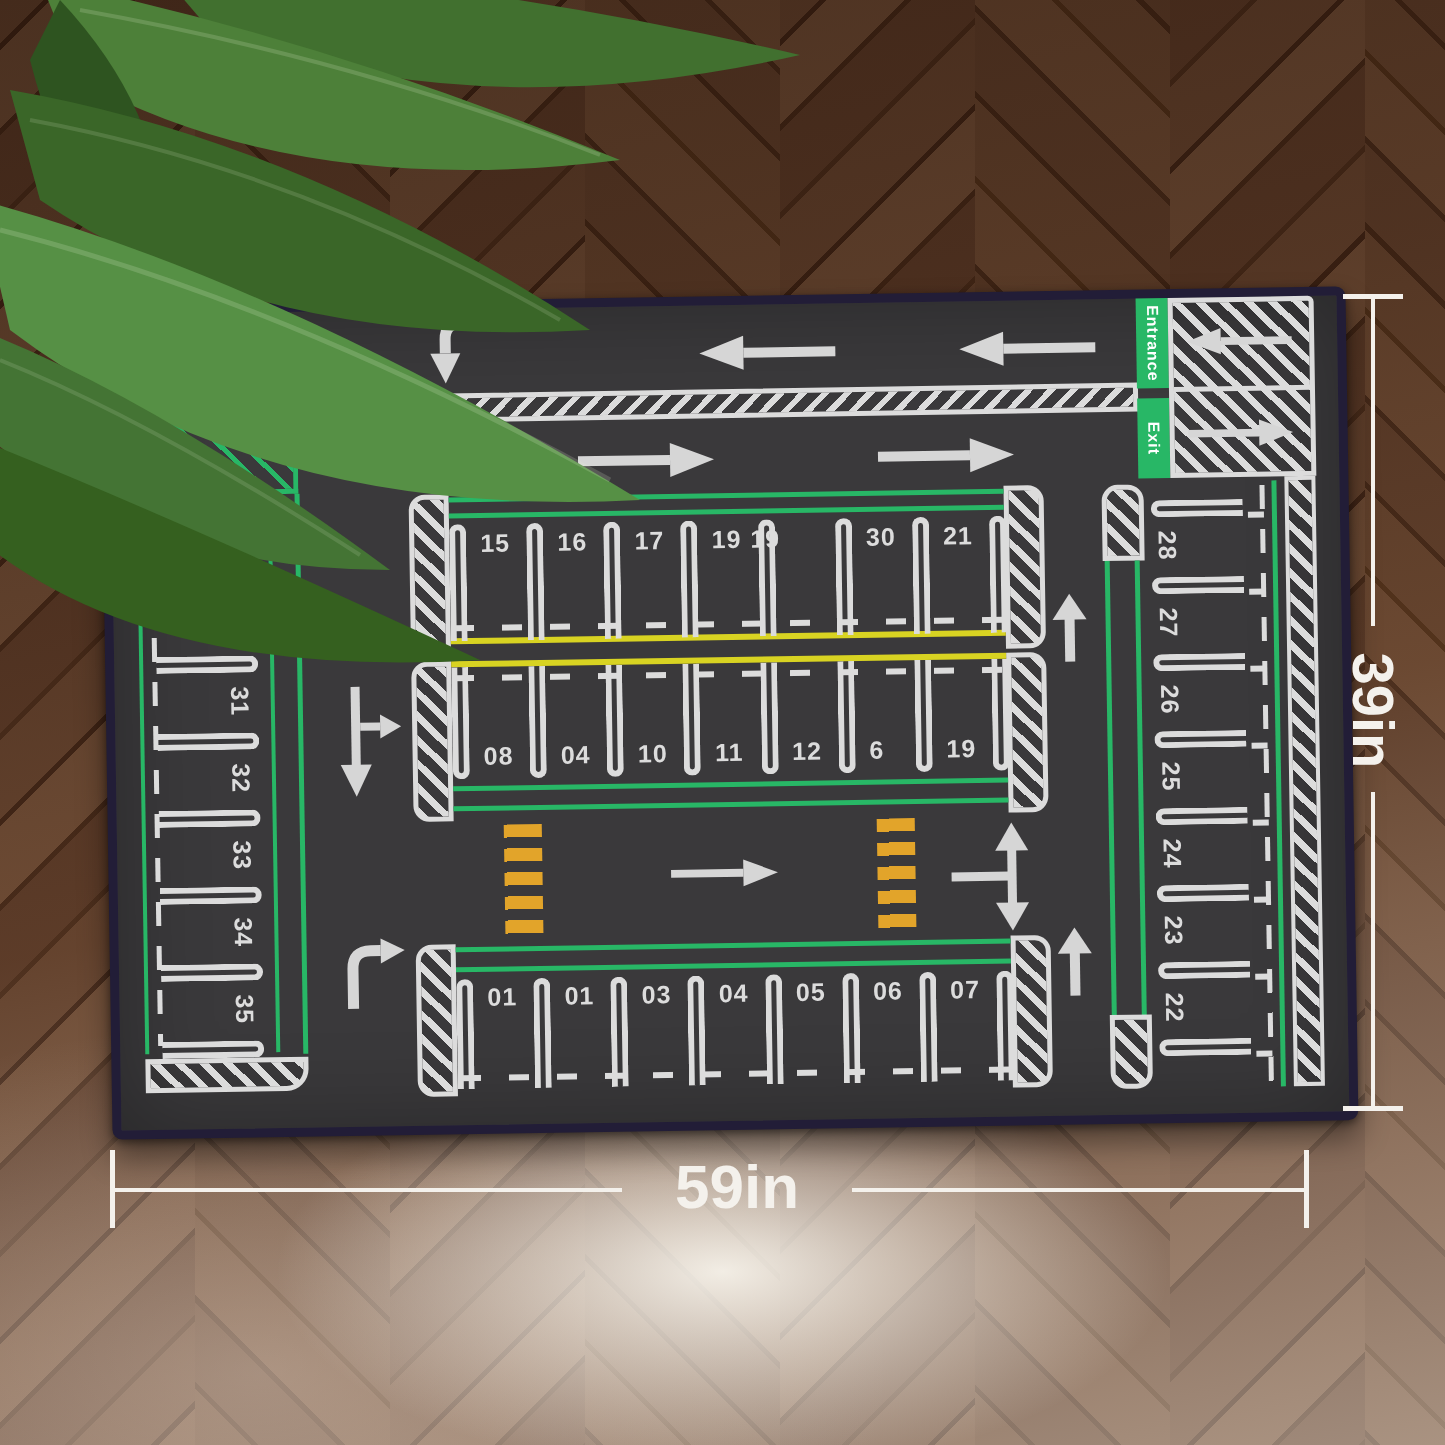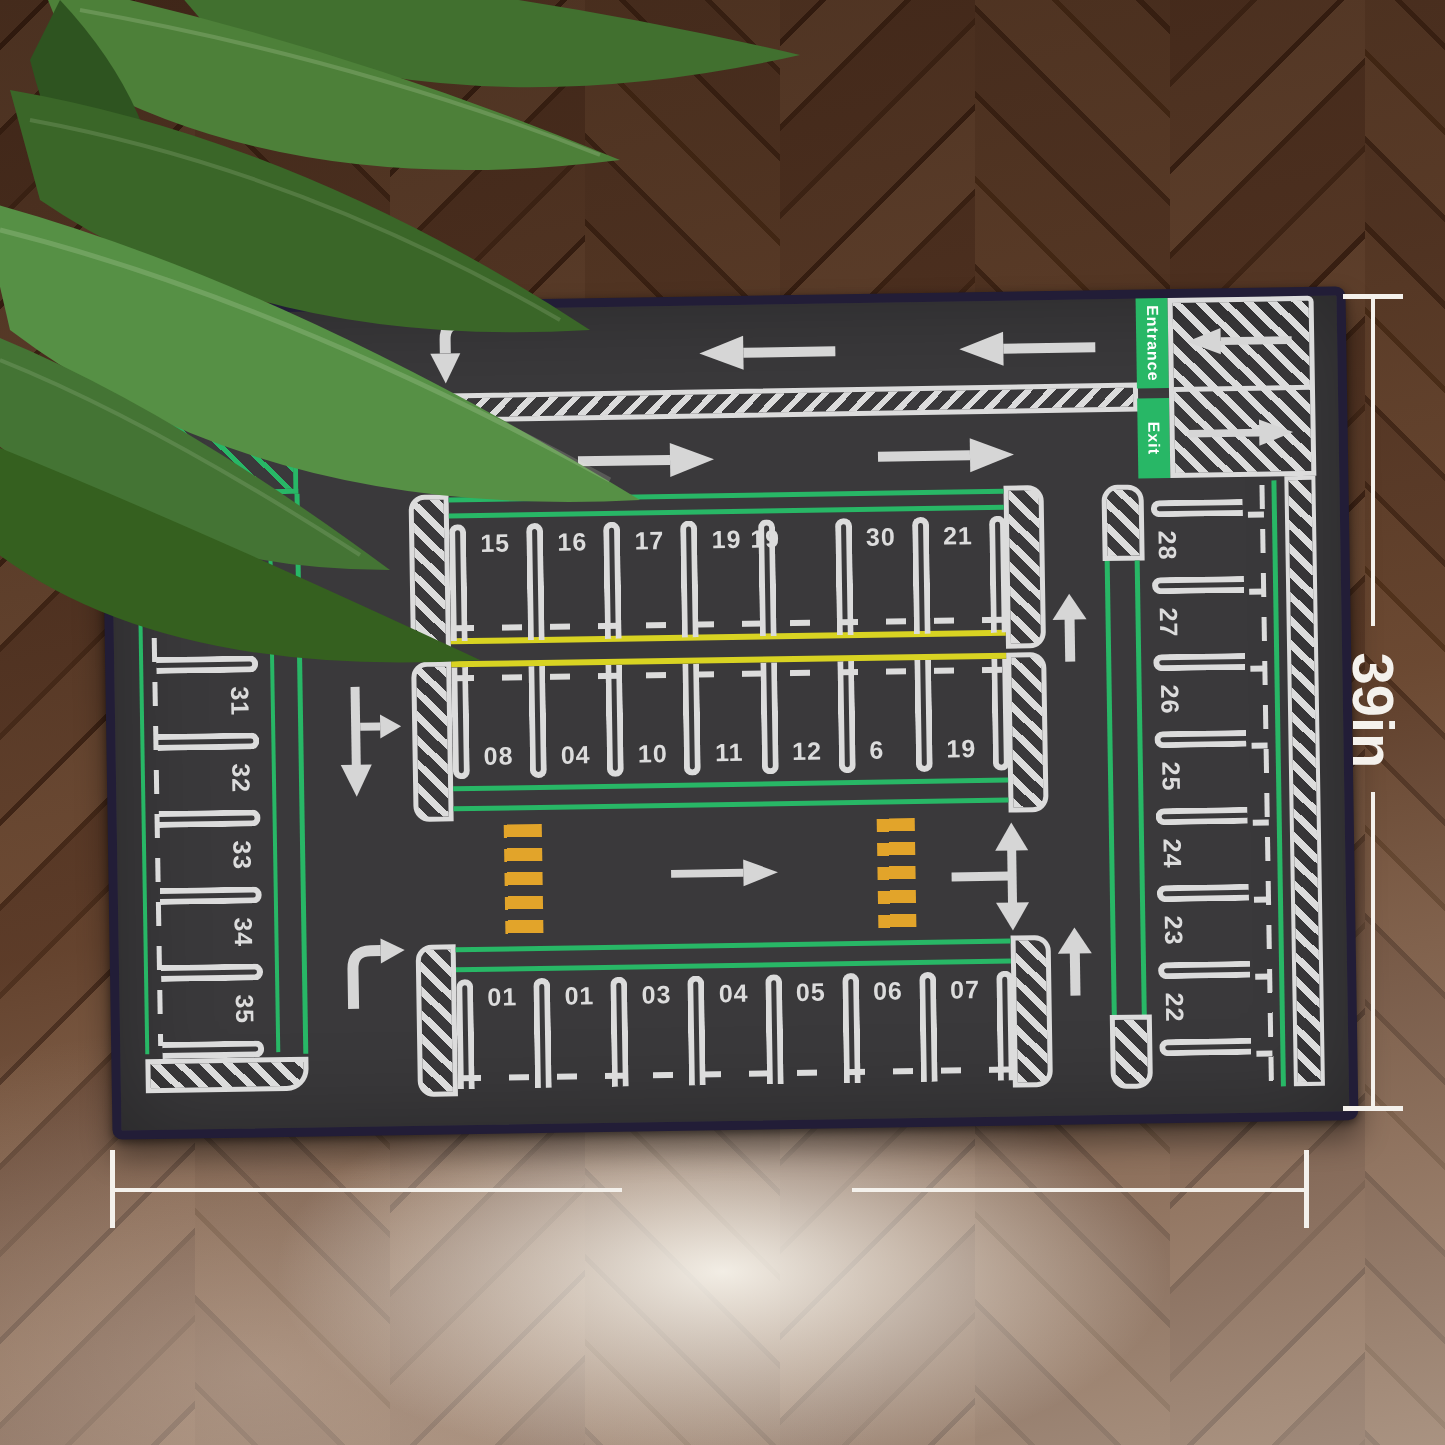--- a/index.html
+++ b/index.html
@@ -283,20 +283,21 @@
   <div class="dim" style="left:1343px;top:294px;width:60px;height:5px;"></div>
   <div class="dim" style="left:1343px;top:1106px;width:60px;height:5px;"></div>
   <div class="dim-label v" style="left:1338px;top:640px;width:70px;height:140px;">
       <span>39in</span>
     </div>
 
   <div class="dim" style="left:112px;top:1188px;width:510px;height:4px;"></div>
   <div class="dim" style="left:852px;top:1188px;width:456px;height:4px;"></div>
   <div class="dim" style="left:110px;top:1150px;width:5px;height:78px;"></div>
   <div class="dim" style="left:1304px;top:1150px;width:5px;height:78px;"></div>
+  <div class="dim-label h" style="left:622px;top:1148px;width:230px;height:76px;">59in</div>
 
   <svg class="plant" width="820" height="690" viewBox="0 0 820 690">
     <path d="M150 -40 Q480 -20 800 55 Q470 130 210 30 Z" fill="#41702f"></path>
     <path d="M40 -20 Q330 40 620 160 Q300 200 80 80 Z" fill="#4d8039"></path>
     <path d="M60 0 Q200 150 150 320 Q60 180 30 60 Z" fill="#2e5420"></path>
     <path d="M10 90 Q300 140 590 330 Q260 350 40 200 Z" fill="#3a6628"></path>
     <path d="M-20 200 Q280 280 640 500 Q260 520 10 330 Z" fill="#569045"></path>
     <path d="M-20 330 Q160 400 390 570 Q140 570 -20 430 Z" fill="#447434"></path>
     <path d="M-20 440 Q180 520 480 660 Q150 680 -20 540 Z" fill="#35601f"></path>
     <path d="M80 10 Q360 60 600 155" fill="none" stroke="rgba(230,240,210,0.18)" stroke-width="4"></path>

